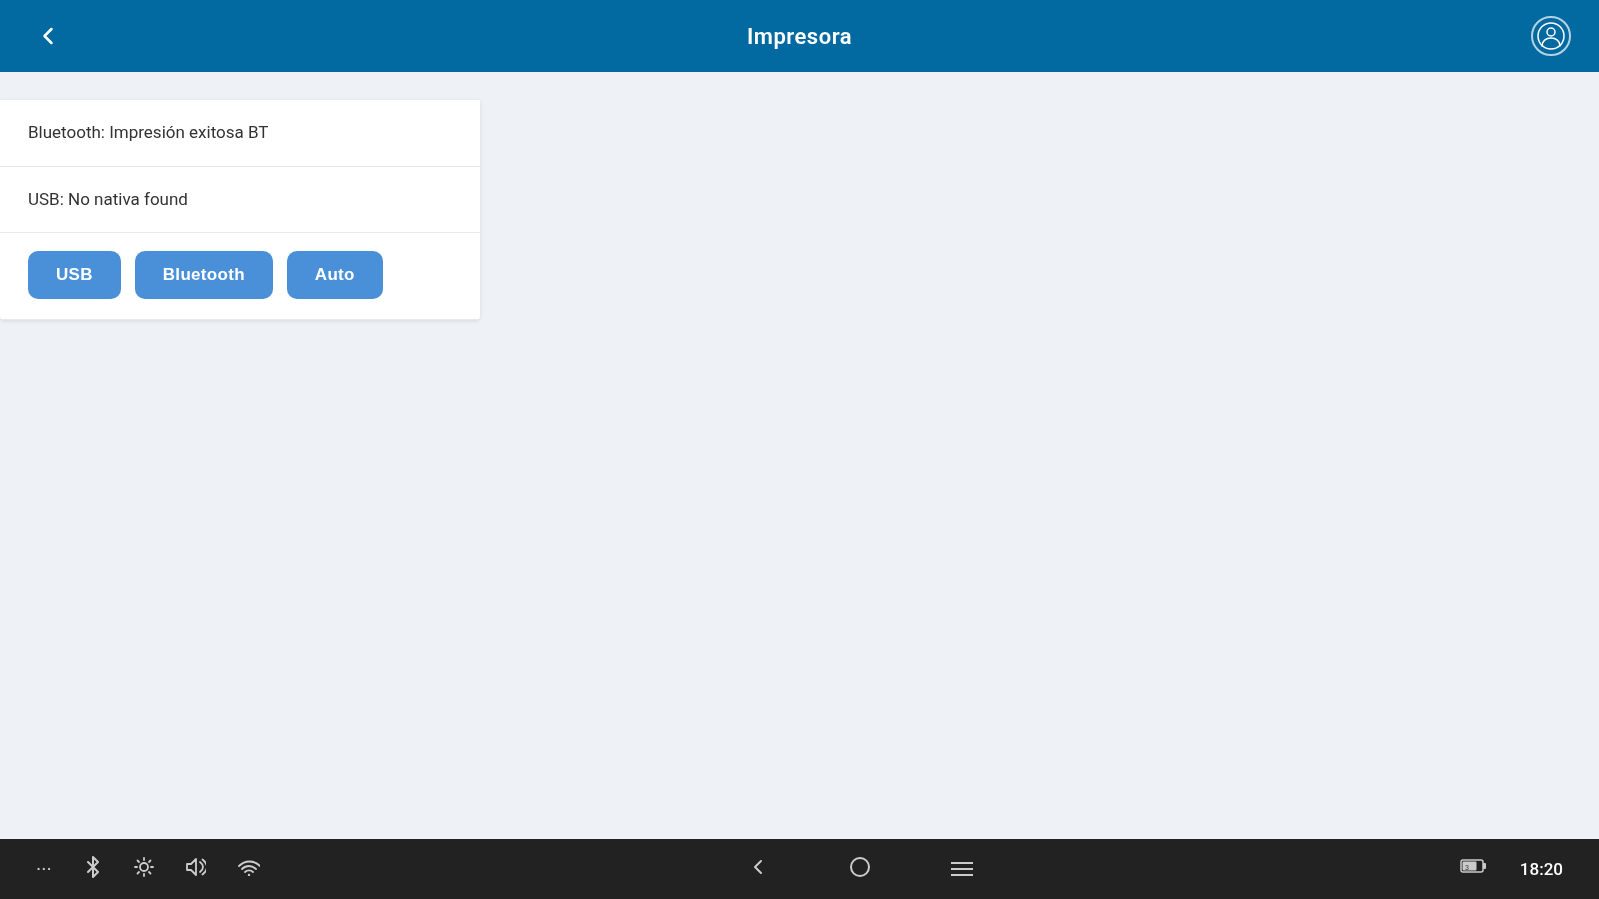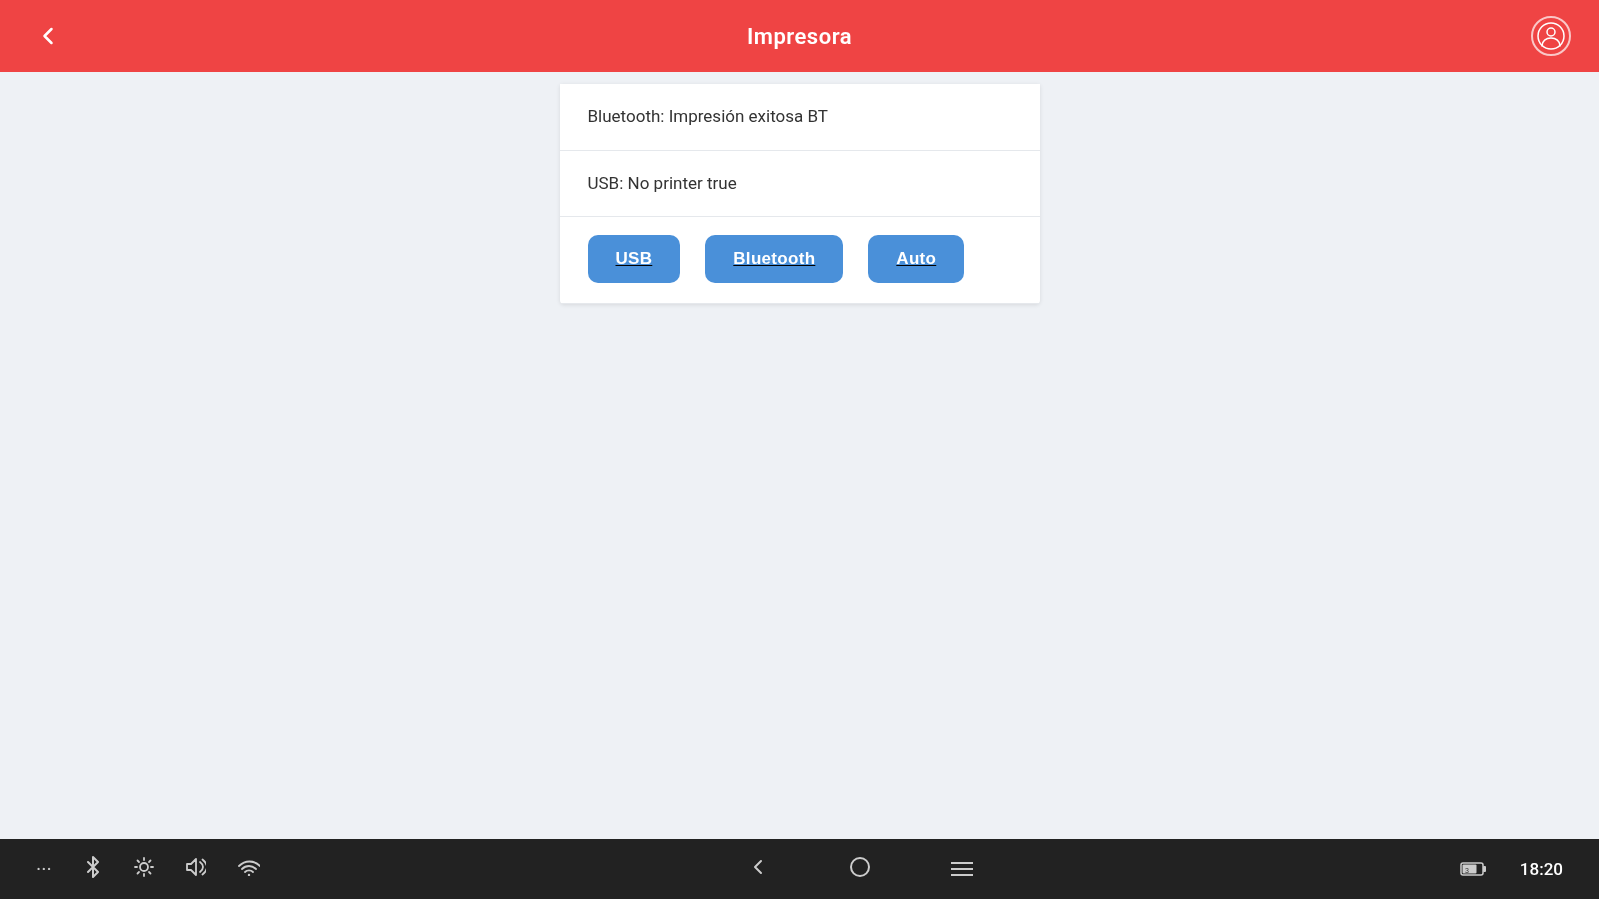--- a/index.html
+++ b/index.html
@@ -8,21 +8,21 @@
       height: 899px;
       background: #eef1f5;
       font-family: 'Roboto', Arial, sans-serif;
       overflow: hidden;
       display: flex;
       flex-direction: column;
     }
 
     
     .header {
-      background: #ef4444;
+      background: #0369a1;
       height: 72px;
       display: flex;
       align-items: center;
       justify-content: space-between;
       padding: 0 28px;
       flex-shrink: 0;
     }
     .header-back {
       color: white;
       font-size: 28px;
@@ -48,23 +48,24 @@
       align-items: center;
       justify-content: center;
       color: white;
       font-size: 22px;
     }
 
     
     .main {
       flex: 1;
       display: flex;
-      justify-content: center;
+      justify-content: flex-start;
       align-items: flex-start;
       padding-top: 12px;
+      margin-top: 16px;
     }
 
     
     .card {
       background: white;
       width: 480px;
       margin-top: 0;
       border-radius: 0 0 4px 4px;
       box-shadow: 0 1px 4px rgba(0,0,0,0.1);
     }
@@ -77,23 +78,22 @@
       line-height: 1.5;
     }
     .card-row:last-child {
       border-bottom: none;
     }
 
     
     .buttons-row {
       padding: 18px 28px 20px 28px;
       display: flex;
-      gap: 25px;
+      gap: 14px;
       border-bottom: 1px solid #e5e8ec;
-      text-decoration: underline;
     }
 
     .btn {
       background: #4a90d9;
       color: white;
       border: none;
       border-radius: 10px;
       padding: 14px 28px;
       font-size: 17px;
       font-weight: 600;
@@ -116,21 +116,21 @@
       gap: 32px;
       align-items: center;
     }
     .navbar-center {
       display: flex;
       gap: 80px;
       align-items: center;
     }
     .navbar-right {
       display: flex;
-      align-items: flex-end;
+      align-items: flex-start;
       gap: 32px;
       color: white;
       font-size: 16px;
     }
     .nav-icon {
       color: #ccc;
       font-size: 20px;
       cursor: pointer;
     }
     .nav-icon-center {
@@ -164,21 +164,21 @@
 </div>
 
 <div class="main">
   <div class="card">
 
     <div class="card-row">
       <span>Bluetooth: Impresión exitosa BT</span>
     </div>
 
     <div class="card-row">
-      <span>USB: No printer true</span>
+      <span>USB: No nativa found</span>
     </div>
 
 
 
     <div class="buttons-row">
       <button class="btn">USB</button>
       <button class="btn">Bluetooth</button>
       <button class="btn">Auto</button>
     </div>
 

